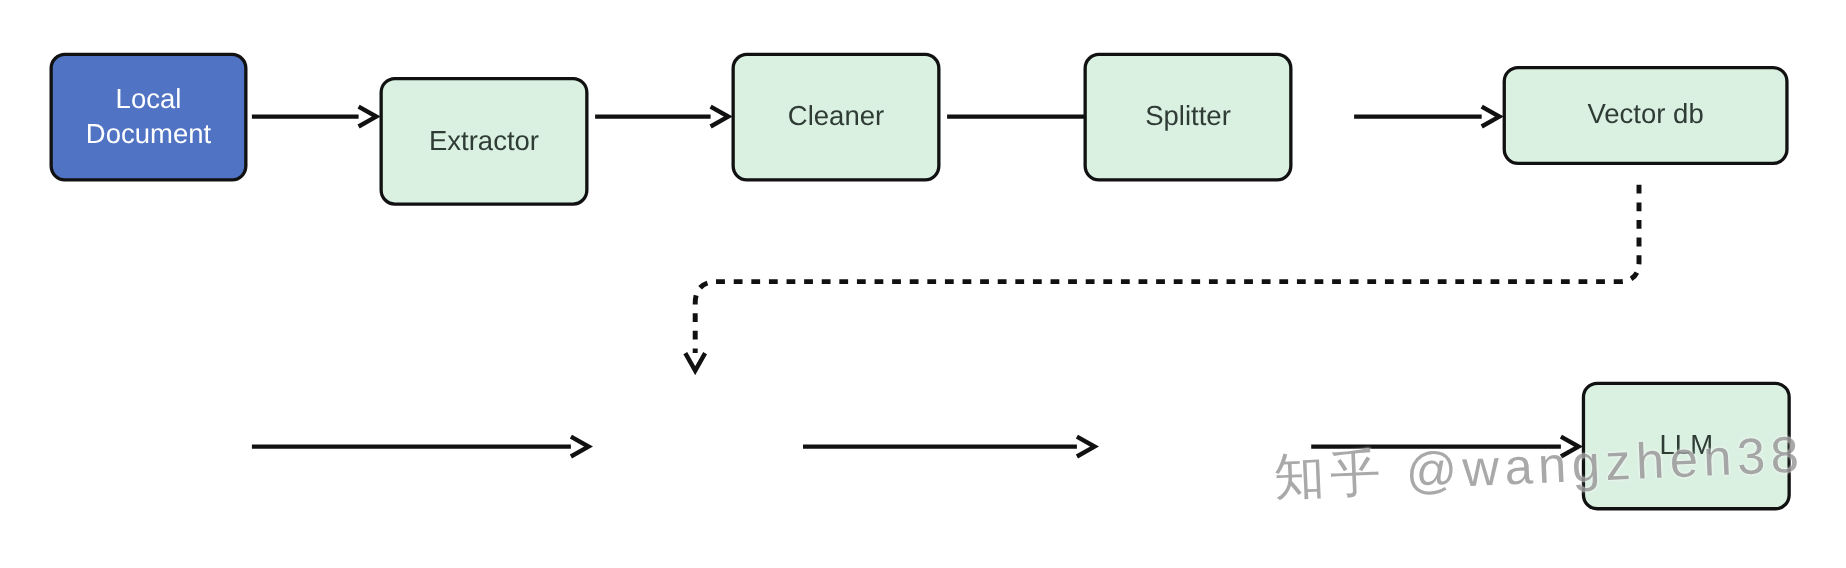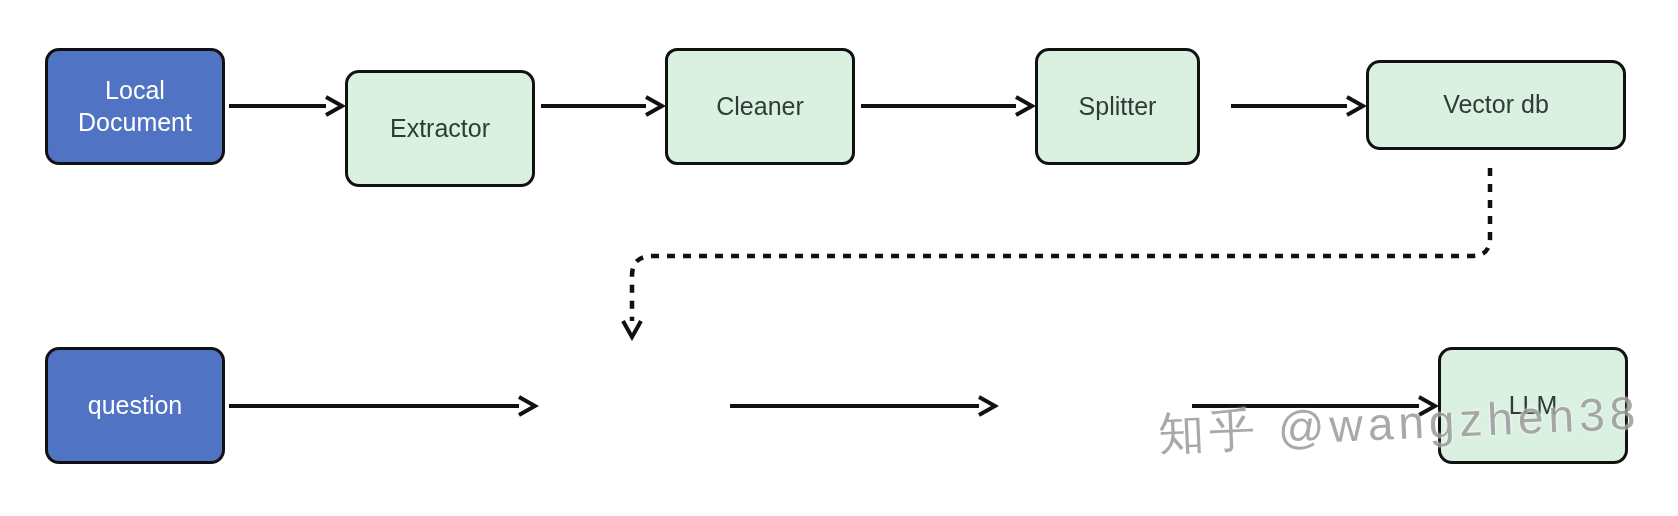--- a/index.html
+++ b/index.html
@@ -80,27 +80,26 @@
 
     <path d="M229,406 H519" stroke="#111111" stroke-width="4" fill="none" marker-end="url(#arrowhead)"></path>
     <path d="M730,406 H979" stroke="#111111" stroke-width="4" fill="none" marker-end="url(#arrowhead)"></path>
     <path d="M1192,406 H1419" stroke="#111111" stroke-width="4" fill="none" marker-end="url(#arrowhead)"></path>
   </svg>
 
   <div class="node input" style="left:45px; top:48px; width:180px; height:117px;">Local Document</div>
 
   <div class="node process" style="left:345px; top:48px; width:190px; height:117px;margin-top:22px;">Extractor</div>
 
-  <div class="node process" style="left:665px; top:48px; width:190px; height:117px;border-radius:12px;">Cleaner</div>
+  <div class="node process" style="left:665px; top:48px; width:190px; height:117px;">Cleaner</div>
 
-  <div class="node process" style="left:1035px; top:48px; width:165px; height:117px;text-align:center;">Splitter</div>
+  <div class="node process" style="left:985px; top:48px; width:190px; height:117px;text-align:center;">Splitter</div>
 
   <div class="node process" style="left:1366px; top:60px; width:260px; height:90px;">Vector db</div>
 
-  <div class="node input" style="left:45px; top:347px; width:180px; height:117px;">question</div>
 
 
 
   <div class="node process" style="left:1438px; top:347px; width:190px; height:117px;">LLM</div>
 
   <div class="watermark">知乎 @wangzhen38</div>
 
 </div>
 
 </body></html>

